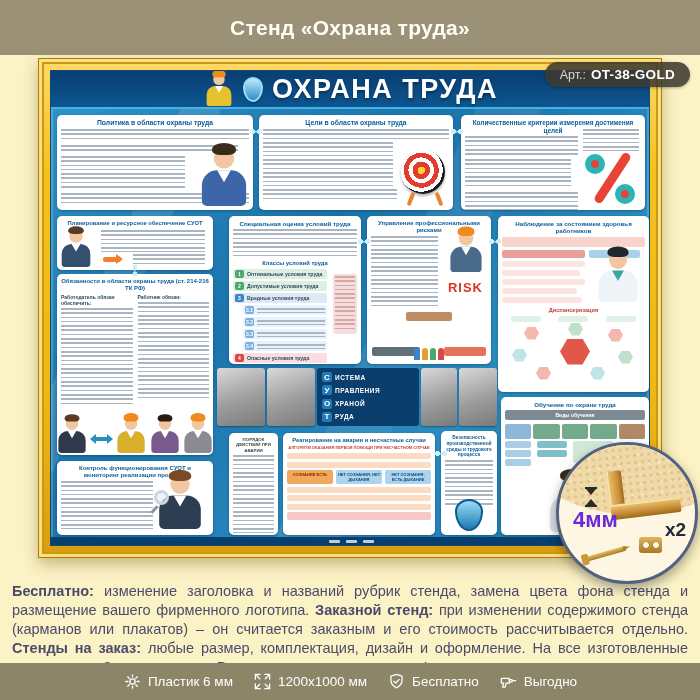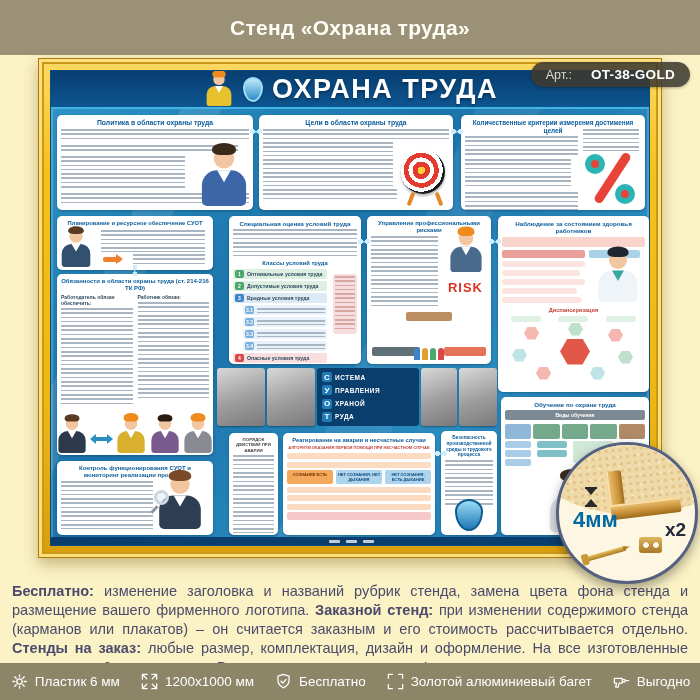--- a/index.html
+++ b/index.html
@@ -77,36 +77,36 @@
 .fcrow{display:flex;gap:3px;margin:2.5px 0}
 .fc{flex:1;border-radius:2px;font-size:4px;font-weight:bold;text-align:center;padding:2px 1px;line-height:1.25}
 .fc.o{background:#f3a85c;color:#6e3300}
 .fc.b{background:#aed3ec;color:#0b4a7c}
 .root{background:#7d8a93;color:#fff;font-size:5px;font-weight:bold;text-align:center;border-radius:2px;padding:2px}
 .trow{display:flex;gap:2px;margin-top:4px}
 .tb{flex:1;height:15px;border-radius:2px}
 .sb{height:7px;border-radius:2px;margin-top:2px}
 
 
-.badge{position:absolute;right:10px;top:62px;height:25px;border-radius:13px;background:rgba(62,58,48,.88);display:flex;align-items:center;gap:19px;padding:0 15px;z-index:6;box-shadow:0 1px 3px rgba(0,0,0,.3)}
+.badge{position:absolute;right:10px;top:62px;height:25px;border-radius:13px;background:rgba(62,58,48,.88);display:flex;align-items:center;gap:5px;padding:0 15px;z-index:6;box-shadow:0 1px 3px rgba(0,0,0,.3)}
 .badge .l{color:#ddd8cc;font-size:12.5px}
 .badge .v{color:#fff;font-size:13.5px;font-weight:bold;letter-spacing:.3px}
 
 
 .inset{position:absolute;left:556px;top:442px;width:142px;height:142px;border-radius:50%;background:#fdf6e2;border:3px solid #55617f;box-shadow:0 5px 12px rgba(0,0,0,.35);overflow:hidden;z-index:5}
 .inset .tex{position:absolute;left:-25px;top:-35px;width:200px;height:105px;background:#efd9a8;border-radius:0 0 45% 60%/0 0 42% 65%;background-image:radial-gradient(#dfc183 1.2px,transparent 1.7px),radial-gradient(#f7ecc8 1px,transparent 1.5px);background-size:7px 7px,10px 10px;transform:rotate(-6deg)}
 .inset .barh{position:absolute;left:52px;top:56px;width:70px;height:15px;background:linear-gradient(180deg,#f0c878,#c89038 60%,#9a6a1a);transform:rotate(-7deg);border-radius:2px;box-shadow:inset 0 2px 0 #f8e0a8}
 .inset .barv{position:absolute;left:49px;top:26px;width:15px;height:38px;background:linear-gradient(90deg,#f0c878,#c89038 70%,#9a6a1a);transform:rotate(-7deg);border-radius:2px;box-shadow:inset 2px 0 0 #f8e0a8}
 .thick{position:absolute;left:26px;top:42px;width:12px;height:20px}
 .thick::before,.thick::after{content:"";position:absolute;left:1px;border-left:5px solid transparent;border-right:5px solid transparent}
 .thick::before{top:2px;border-top:6px solid #2a2a2a}
 .thick::after{bottom:2px;border-bottom:6px solid #2a2a2a}
 .thick i{position:absolute;left:0;width:12px;height:2px;background:#2a2a2a}
 .thick i.t{top:0}.thick i.b{bottom:0}
-.mm{position:absolute;left:14px;top:62px;font-weight:bold;font-size:22px;color:#0369a1}
+.mm{position:absolute;left:14px;top:62px;font-weight:bold;font-size:22px;color:#6d28d9}
 .screw{position:absolute;left:28px;top:106px;width:40px;height:5px;background:linear-gradient(180deg,#e8c060,#a87820);transform:rotate(-16deg);border-radius:2px}
 .screw::before{content:"";position:absolute;left:-6px;top:-3px;width:7px;height:11px;background:#c89a38;border-radius:2px}
 .screw::after{content:"";position:absolute;right:-6px;top:0;border:2.5px solid transparent;border-left:7px solid #a87820}
 .bracket{position:absolute;left:80px;top:92px;width:23px;height:16px;border-radius:3px;background:linear-gradient(180deg,#dfb65c,#a87828);background-image:radial-gradient(circle at 7px 8px,#fdf6e2 2.6px,#8a6420 3.4px,transparent 3.6px),radial-gradient(circle at 17px 8px,#fdf6e2 2.6px,#8a6420 3.4px,transparent 3.6px),linear-gradient(180deg,#dfb65c,#a87828)}
 .x2{position:absolute;left:106px;top:74px;font-weight:bold;font-size:19px;color:#232a3c}
 
 
 .desc{position:absolute;left:12px;top:582px;width:676px;color:#4b4b6b;font-size:14.5px;line-height:19px;text-align:justify}
 .desc .b{font-weight:bold}
 </style>
@@ -450,24 +450,18 @@
   </div>
   <div class="fitem">
     <svg viewBox="0 0 24 24">
         <path d="M12 3l7 2.3v5.2c0 4.4-2.9 7.6-7 9.5-4.1-1.9-7-5.1-7-9.5V5.3z"></path>
         <path d="M8.8 11.6l2.3 2.3 4.4-4.6"></path>
       </svg>
     <span>Бесплатно</span>
   </div>
   <div class="fitem">
     <svg viewBox="0 0 24 24">
-        <path d="M8 3H3v5M16 3h5v5M21 16v5h-5M8 21H3v-5"></path>
-      </svg>
-    <span>Золотой алюминиевый багет</span>
-  </div>
-  <div class="fitem">
-    <svg viewBox="0 0 24 24">
         <path d="M3 8h10v6H9l-1.2 5H4.6l1.2-5H3z"></path>
         <path d="M13 9.5h3.5M13 12.5h3.5M16.5 11h4.5"></path>
       </svg>
     <span>Выгодно</span>
   </div>
 </div>
 
 </body></html>

